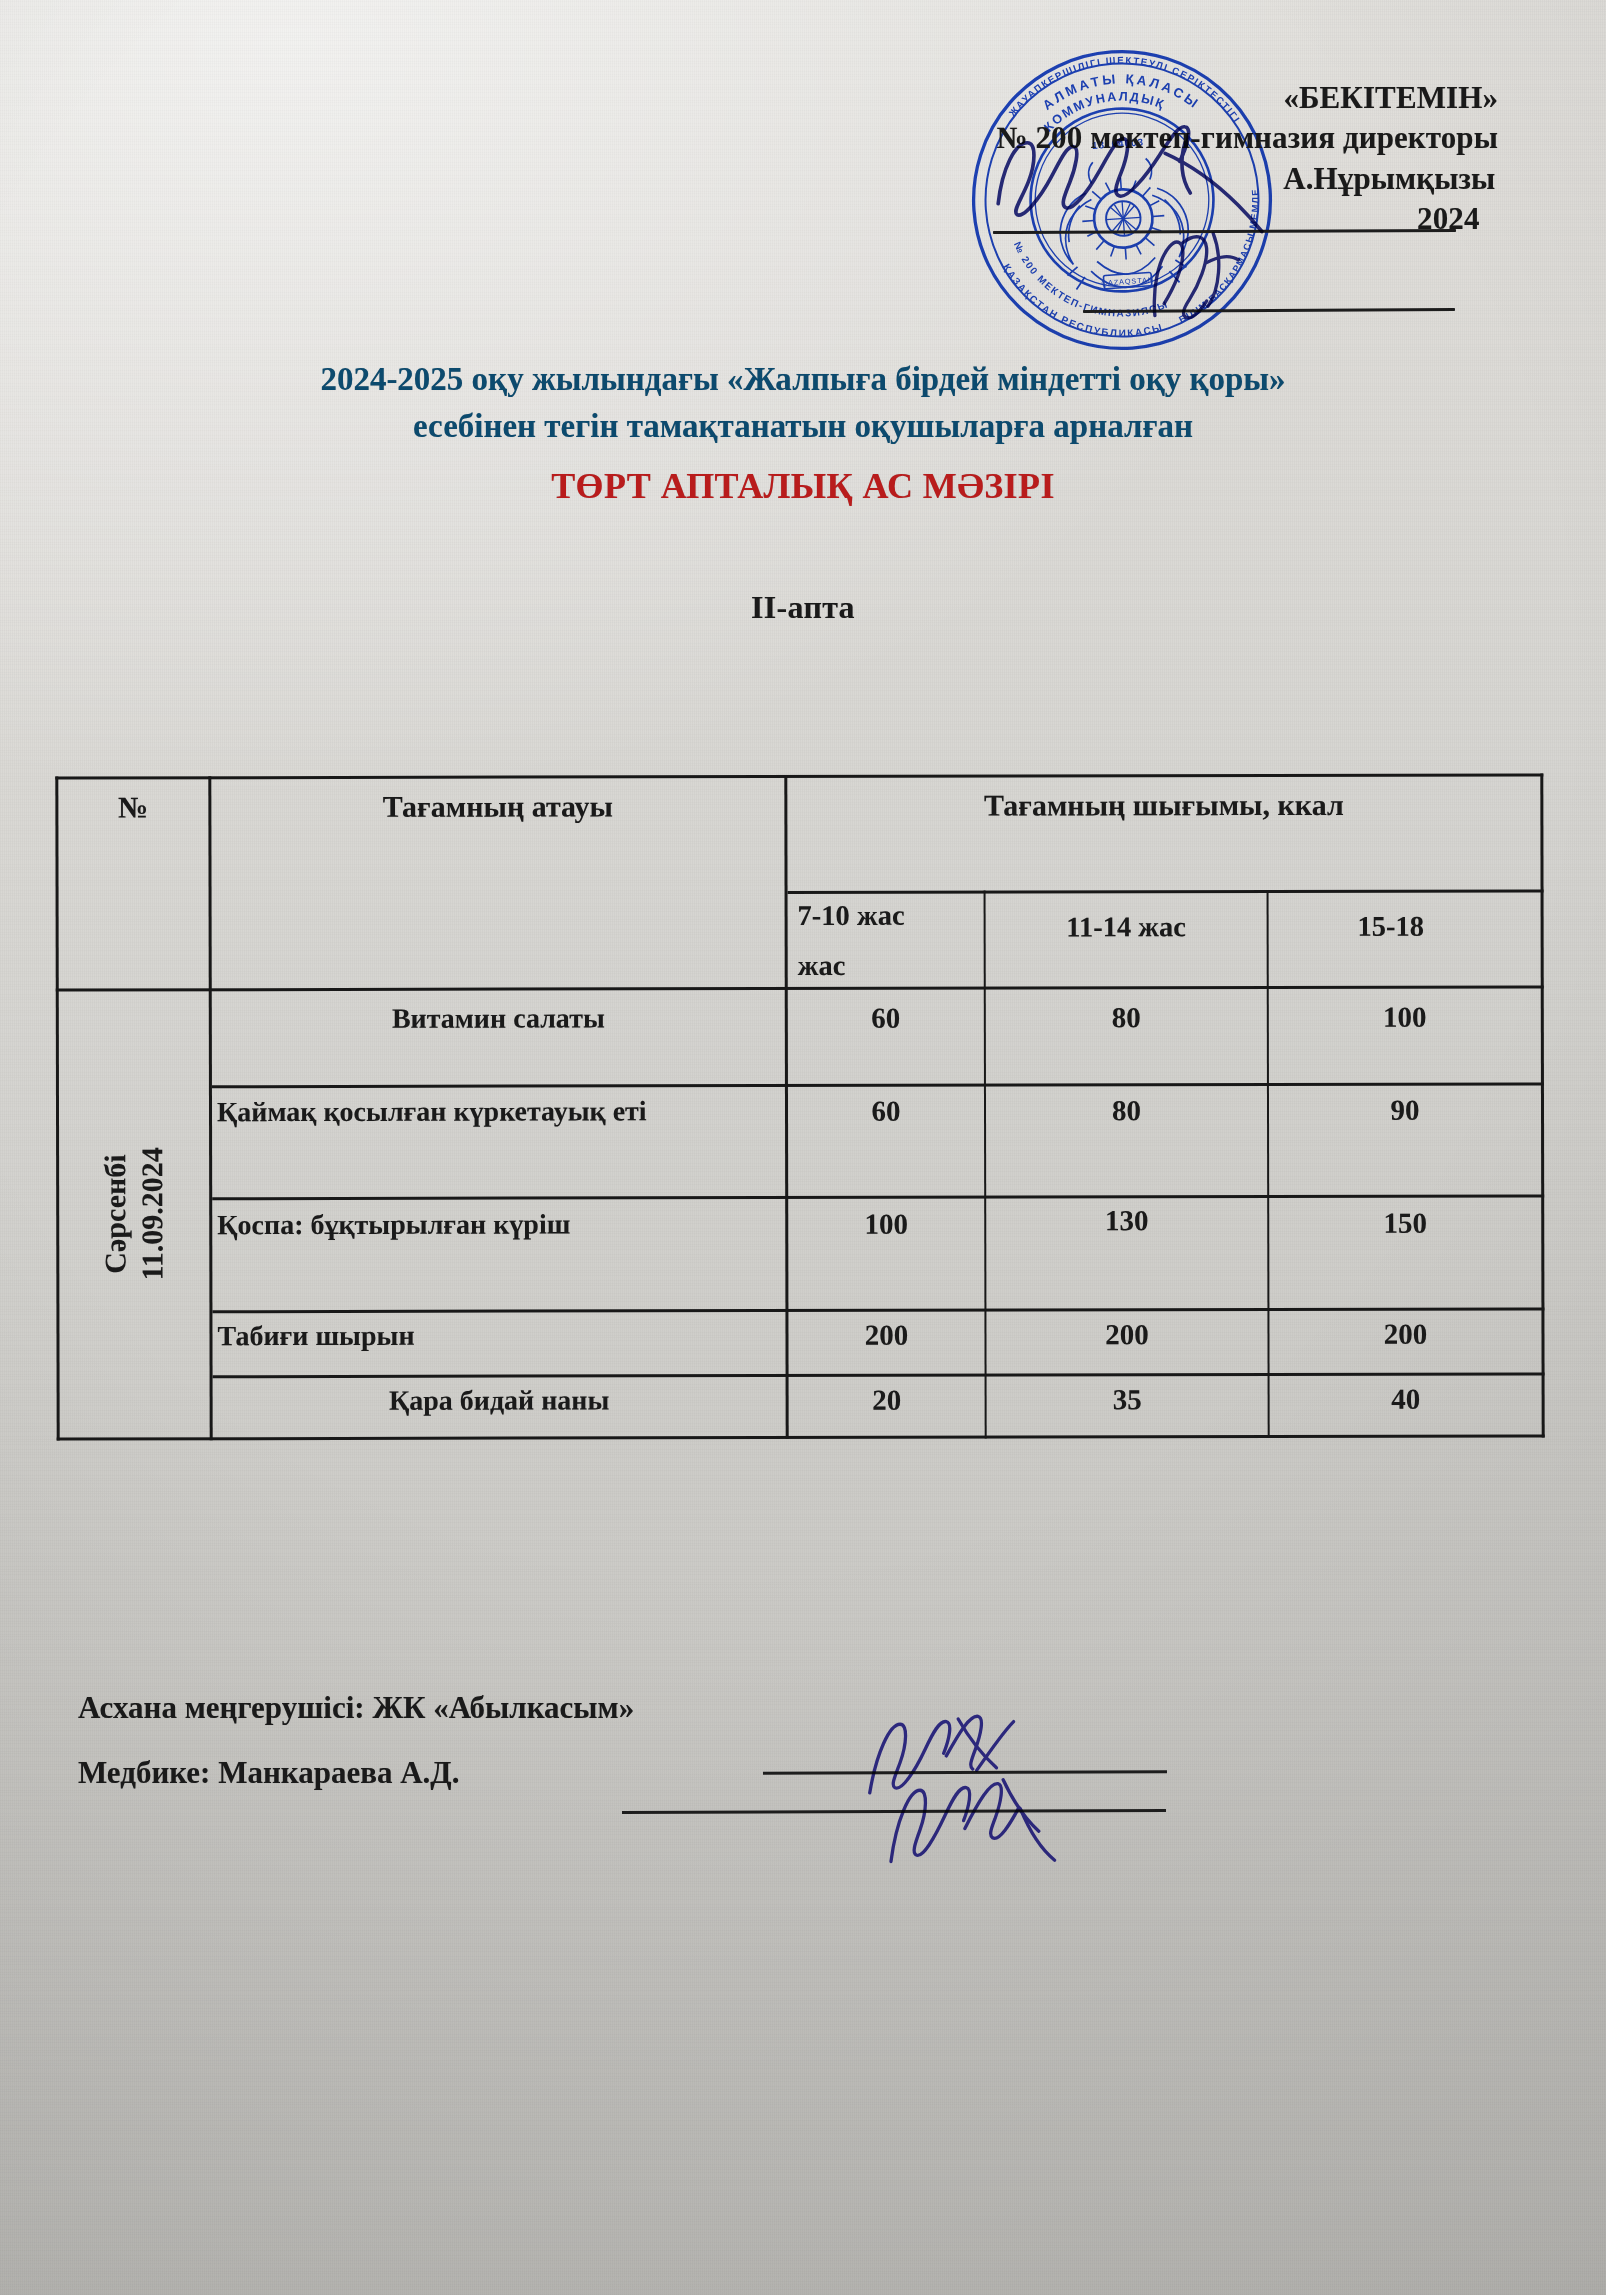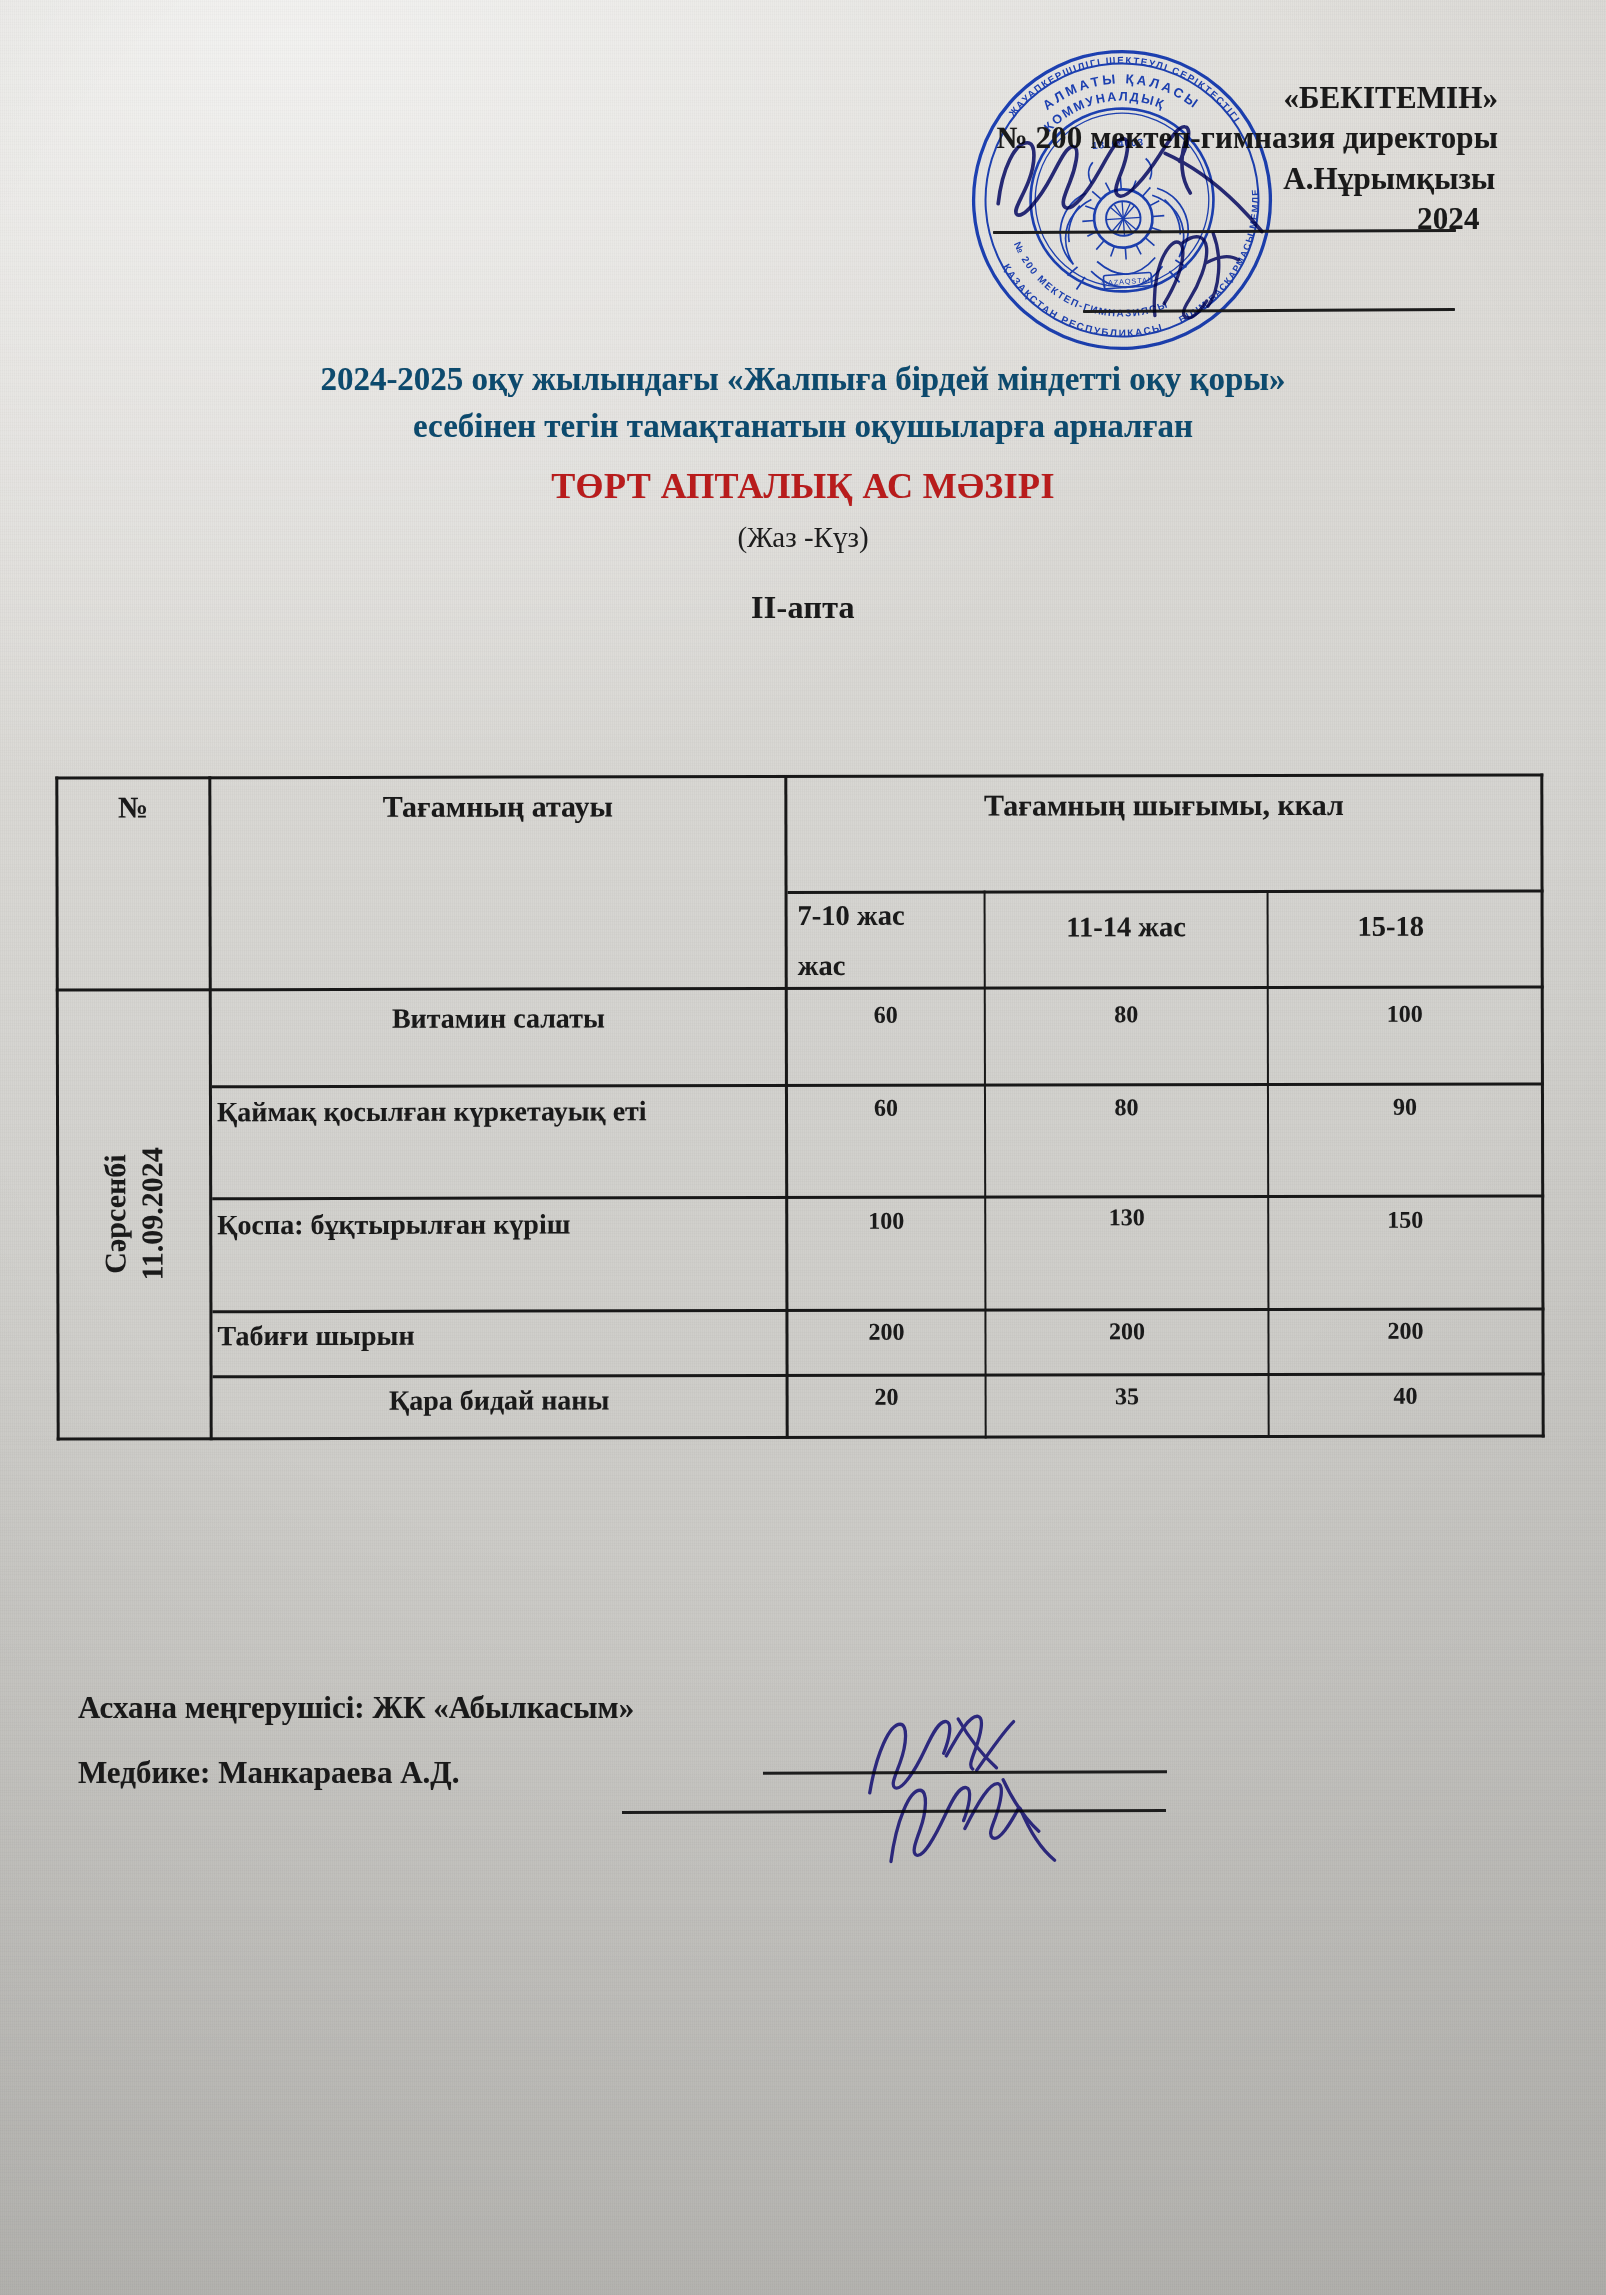--- a/index.html
+++ b/index.html
@@ -89,21 +89,21 @@
 
   .cell{
     position:absolute;display:flex;box-sizing:border-box;
     color:#1a1a1a;text-shadow:0 0 0.7px rgba(0,0,0,.22);
   }
   .cell.c{align-items:center;justify-content:center;text-align:center;}
   .cell.l{align-items:center;justify-content:flex-start;text-align:left;}
   .hdr{font-size:30px;font-weight:700;}
   .sub{font-size:28.5px;font-weight:700;}
   .dish{font-size:28px;font-weight:700;}
-  .num{font-size:24px;font-weight:700;}
+  .num{font-size:29px;font-weight:700;}
 
   #daycell{
     position:absolute;left:0;top:212px;width:156px;height:452px;
     display:flex;align-items:center;justify-content:center;
   }
   #daycell .rot{
     transform:rotate(-90deg);white-space:nowrap;
     font-size:30px;font-weight:700;line-height:1.22;text-align:center;
     color:#1a1a1a;text-shadow:0 0 0.7px rgba(0,0,0,.22);
   }
@@ -227,21 +227,20 @@
       <path d="M142 52 c14 36 10 84 -8 110"></path>
       <path d="M132 96 c18 -10 36 -12 48 -4"></path>
     </g>
   </svg>
 </div>
 
 <div id="titleblock">
   <div class="t1">2024-2025 оқу жылындағы  «Жалпыға бірдей міндетті оқу қоры»</div>
   <div class="t2">есебінен тегін тамақтанатын оқушыларға арналған</div>
   <div class="t3">ТӨРТ АПТАЛЫҚ АС МӘЗІРІ</div>
-  <div class="t4">(Жаз -Күз)</div>
 </div>
 <div id="week">II-апта</div>
 
 <div id="table">
 
   <div class="brd" style="left:0;   top:0;    width:1488px; height:3.3px;"></div>
   <div class="brd" style="left:732px;top:116px;width:756px;height:3.3px;"></div>
   <div class="brd" style="left:0;   top:212px; width:1488px; height:3.3px;"></div>
   <div class="brd" style="left:156px;top:309px; width:1332px; height:2.6px;"></div>
   <div class="brd" style="left:156px;top:421px; width:1332px; height:2.6px;"></div>

